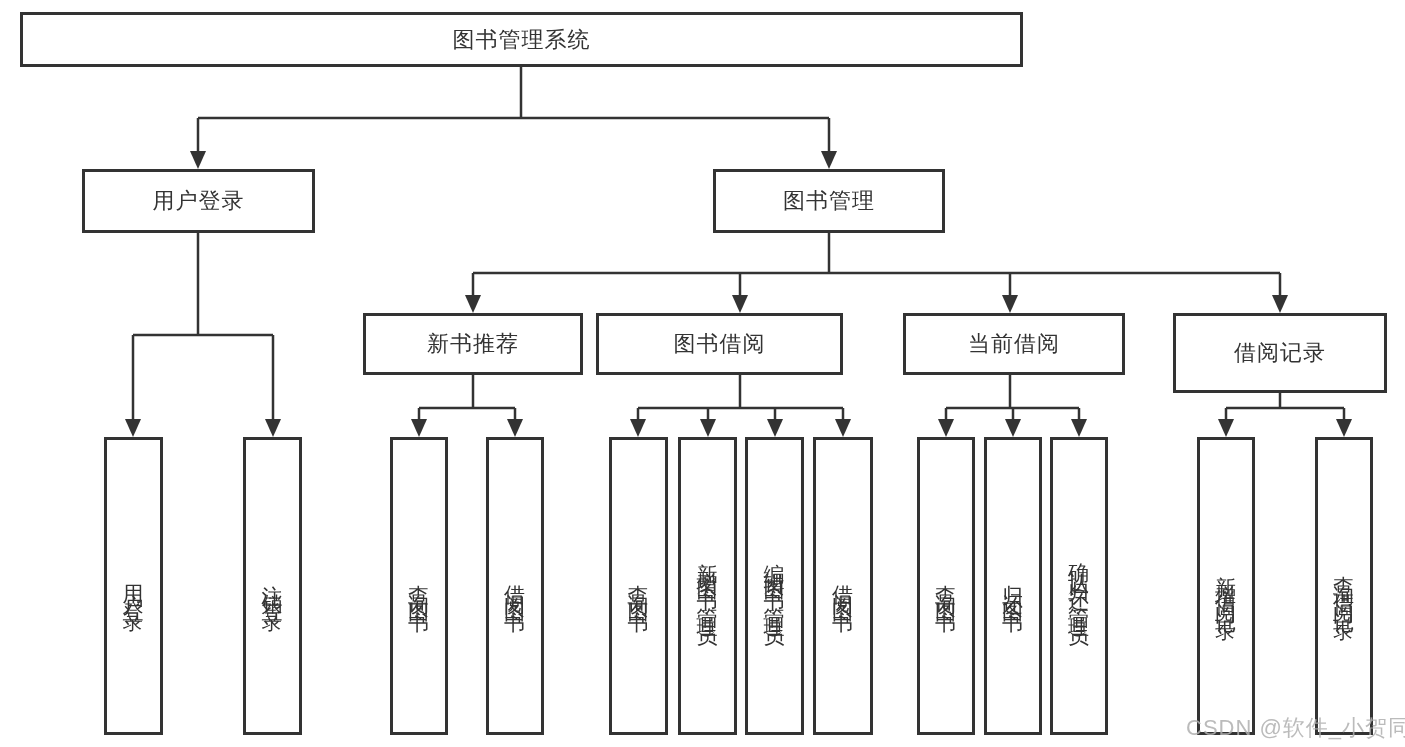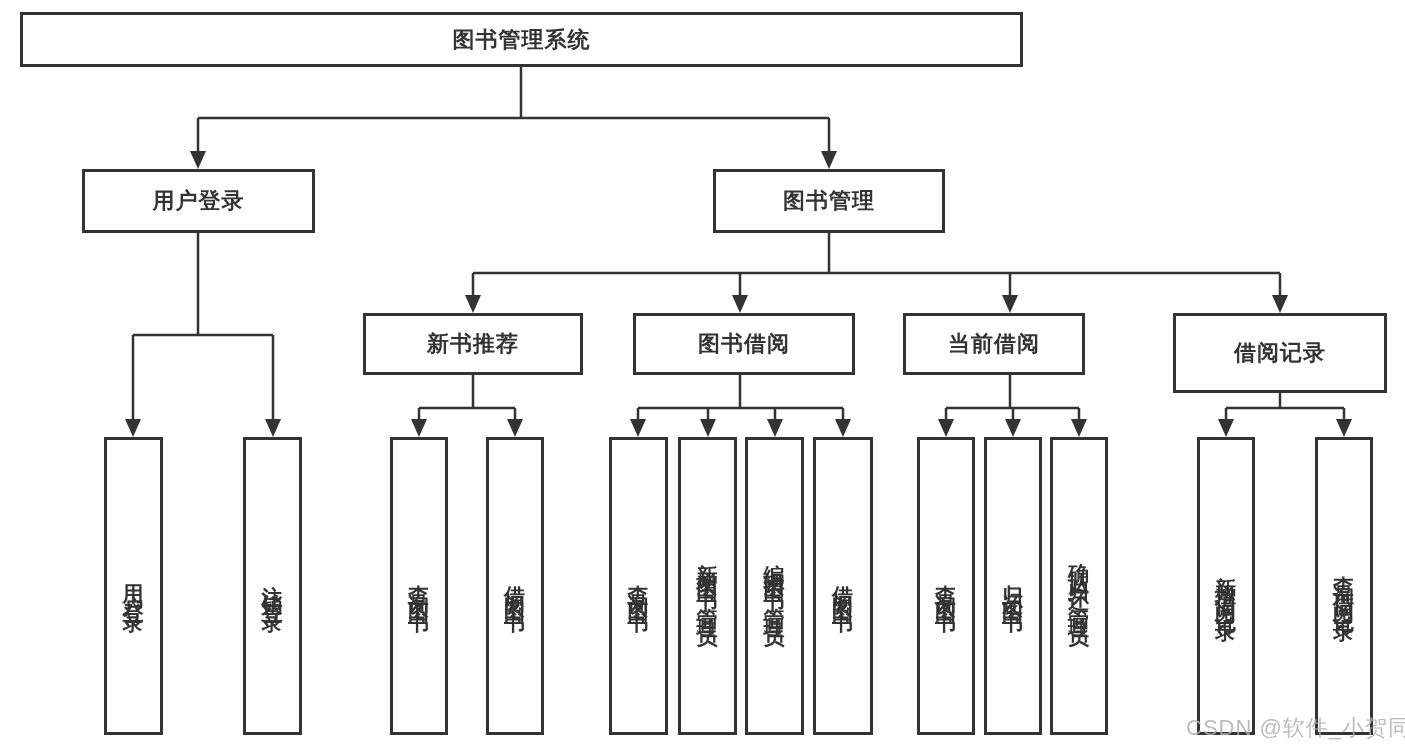--- a/index.html
+++ b/index.html
@@ -19,21 +19,20 @@
   .connectors{position:absolute;left:0;top:0;width:1405px;height:747px;}
   .connectors line{stroke:var(--line);stroke-width:2.5;}
   .connectors polygon{fill:var(--line);stroke:none;}
   .box{
     position:absolute;
     background:#ffffff;
     border:3px solid var(--line);
     box-sizing:border-box;
     display:flex;align-items:center;justify-content:center;
     color:var(--text);
-    font-weight:bold;
   }
   .hlabel{font-size:22px;letter-spacing:1px;white-space:nowrap;}
   .leaf .vlabel{
     writing-mode:vertical-rl;
     text-orientation:mixed;
     font-size:21px;
     letter-spacing:9px;
     line-height:1;
     white-space:nowrap;
   }
@@ -121,24 +120,24 @@
   <div class="box" style="left:82px;top:169px;width:233px;height:64px">
     <span class="hlabel">用户登录</span>
   </div>
   <div class="box" style="left:363px;top:313px;width:220px;height:62px">
     <span class="hlabel">新书推荐</span>
   </div>
 
   <div class="box" style="left:713px;top:169px;width:232px;height:64px">
     <span class="hlabel">图书管理</span>
   </div>
-  <div class="box" style="left:633px;top:313px;width:222px;height:62px">
+  <div class="box" style="left:596px;top:313px;width:247px;height:62px">
     <span class="hlabel">图书借阅</span>
   </div>
-  <div class="box" style="left:903px;top:313px;width:182px;height:62px">
+  <div class="box" style="left:903px;top:313px;width:222px;height:62px">
     <span class="hlabel">当前借阅</span>
   </div>
   <div class="box" style="left:1173px;top:313px;width:214px;height:80px">
     <span class="hlabel">借阅记录</span>
   </div>
 
   <div class="box leaf" style="left:104px;top:437px;width:59px;height:298px">
     <span class="vlabel">用户登录</span>
   </div>
   <div class="box leaf" style="left:243px;top:437px;width:59px;height:298px">

